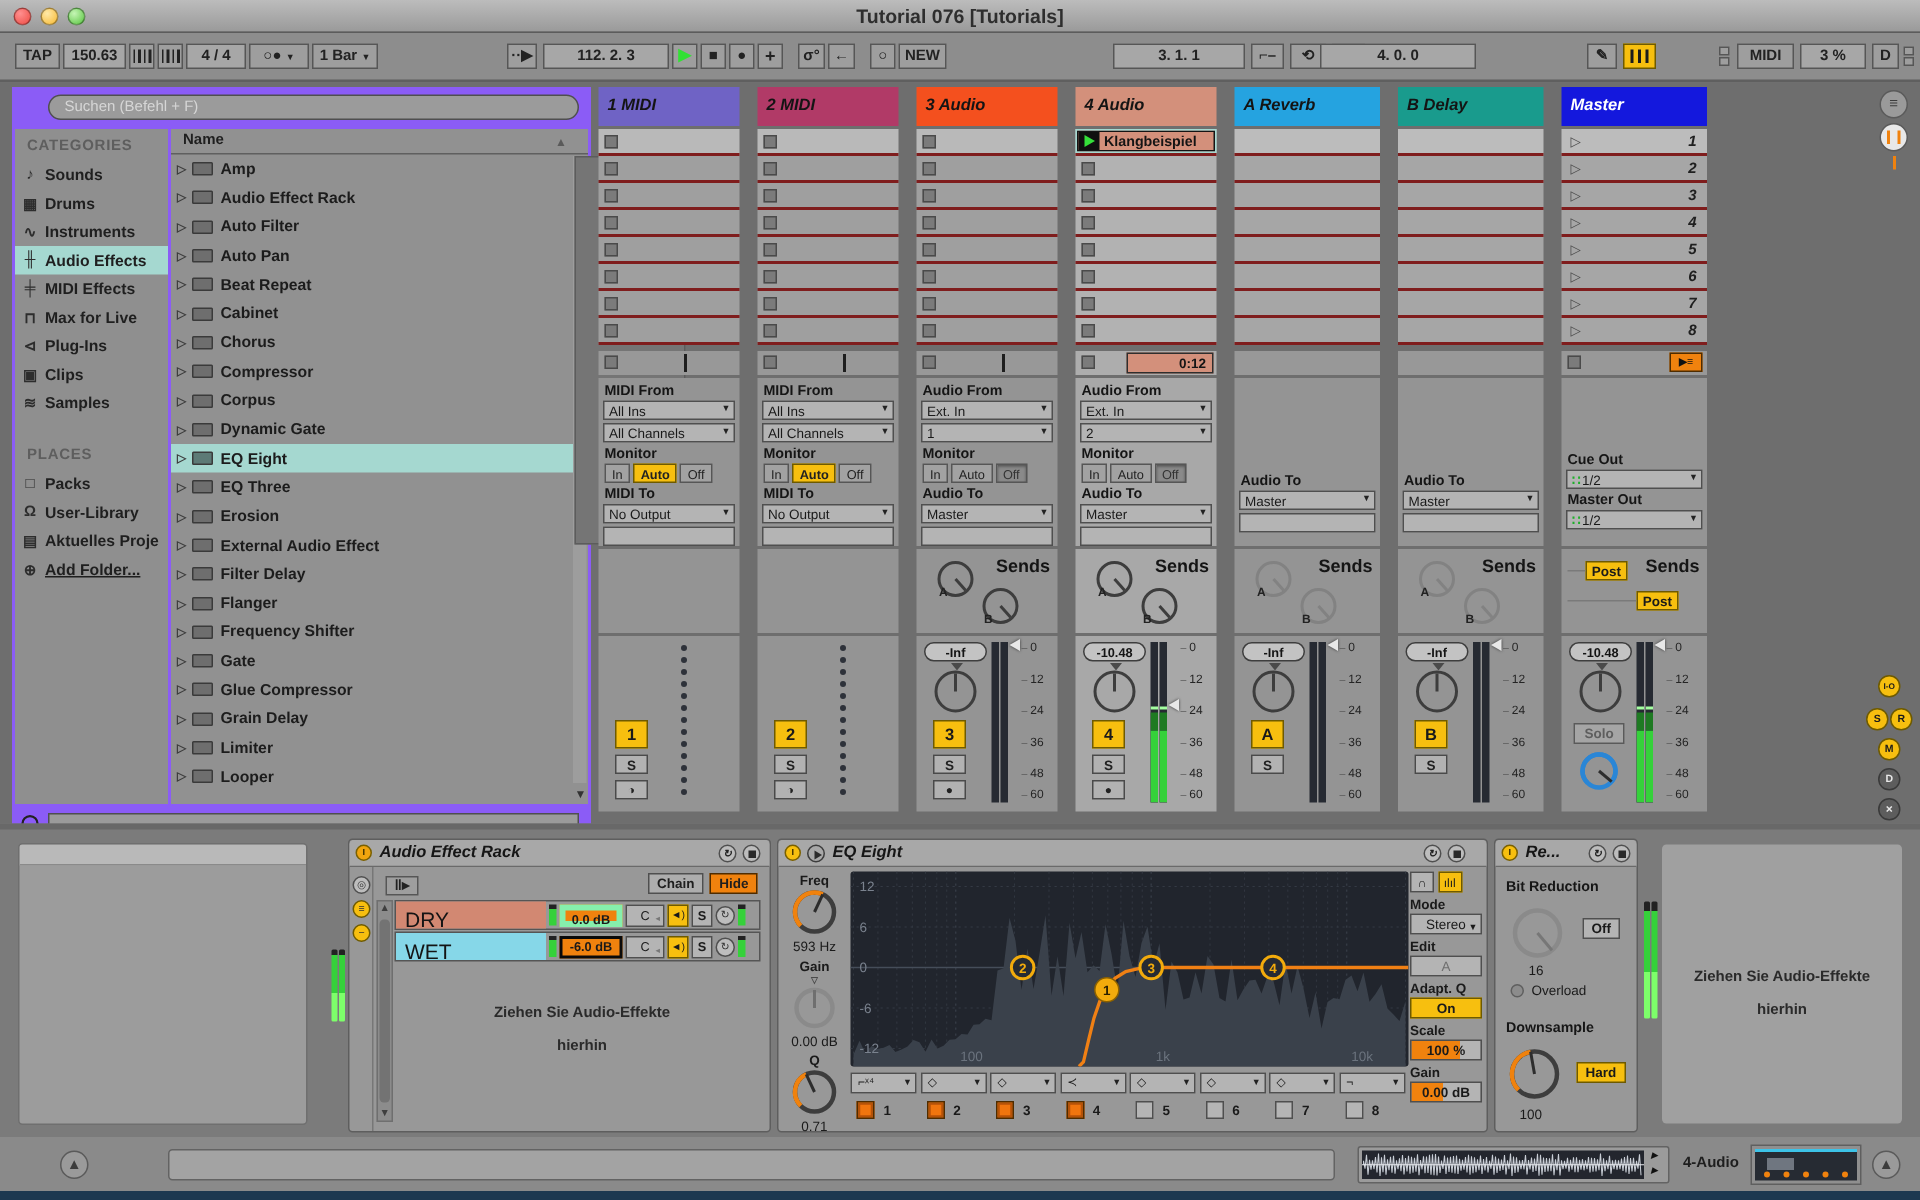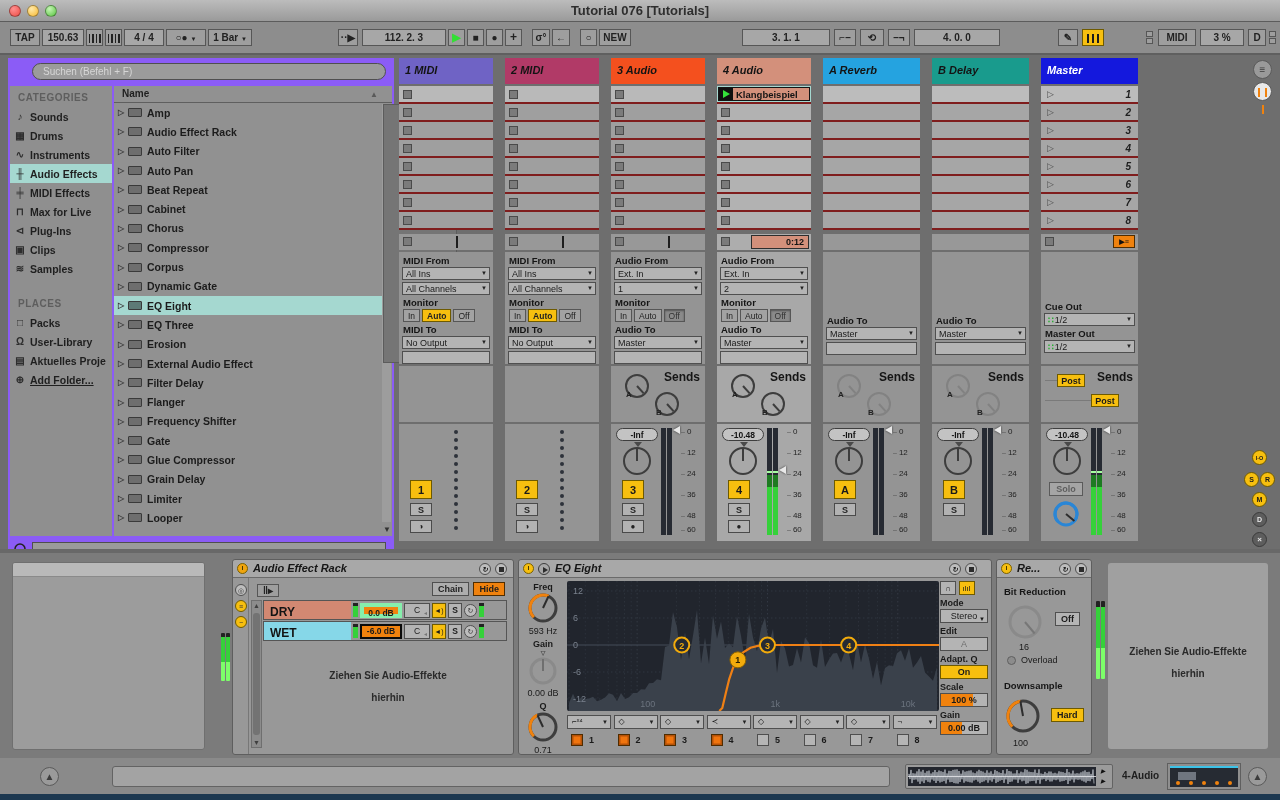--- a/index.html
+++ b/index.html
@@ -159,21 +159,21 @@
 
   
   .rackstrip { position:absolute; left:0; top:18px; bottom:0; width:16px; border-right:1px solid #777; }
   .rsic { position:absolute; left:2px; width:12px; height:12px; border-radius:50%; background:#bdbdbd; border:1px solid #4f4f4f;
     font-size:7px; line-height:11px; text-align:center; color:#333;}
   .rsic.yel { background:#f7bf0f; border-color:#6e5a00; }
   .chainbtn { position:absolute; top:22px; height:14px; font-size:9px; font-weight:bold; color:#1e1e1e;
     background:#adadad; border:1px solid #4f4f4f; text-align:center; padding:1px 5px 0;}
   .chainbtn.hide { background:#f0820e; border-color:#4f2c00; }
   .chrow { position:absolute; left:30px; right:6px; height:20px; display:flex; align-items:center; border:1px solid #555; }
-  .chname { width:87px; height:100%; font-size:12px; font-weight:bold; color:#141414; padding:4px 0 0 6px;}
+  .chname { width:100px; height:100%; font-size:14px; font-weight:normal; color:#141414; padding:4px 0 0 6px;}
   .minimeter { width:5px; height:14px; margin:0 2px;
     background:linear-gradient(#222 0 20%, #35d13a 20% 100%); }
   .chvol { width:42px; height:15px; background:#f0820e; border:4px solid #86efac; font-size:8.5px; font-weight:bold;
     color:#1a1a1a; text-align:center; line-height:13px;}
   .chvol.selbox { border:2px solid #0a0a0a; line-height:11px;}
   .chpan { width:26px; height:15px; background:#b4b4b4; border:1px solid #4f4f4f; font-size:8.5px; color:#1a1a1a;
     text-align:center; line-height:13px; margin-left:2px; position:relative;}
   .chpan:after{ content:"◄"; position:absolute; right:1px; top:3px; font-size:5px; color:#777;}
   .chspk { width:14px; height:15px; background:#f7bf0f; border:1px solid #6e5a00; font-size:7px; text-align:center;
     line-height:14px; color:#1a1a1a; margin-left:2px;}
@@ -259,21 +259,21 @@
   <div class="cbtn" style="left:505px;width:17px;font-size:12px;">+</div>
   <div class="cbtn" style="left:532px;width:18px;">σ°</div>
   <div class="cbtn" style="left:552px;width:18px;">←</div>
   <div class="cbtn" style="left:580px;width:17px;">○</div>
   <div class="cbtn" style="left:599px;width:32px;">NEW</div>
 
   <div class="cbtn cval" style="left:742px;width:88px;">3. 1. 1</div>
   <div class="cbtn" style="left:834px;width:22px;">⌐–</div>
   <div class="cbtn" style="left:860px;width:24px;">⟲</div>
   <div class="cbtn" style="left:888px;width:22px;">–¬</div>
-  <div class="cbtn cval" style="left:914px;width:86px;">4. 0. 0</div>
+  <div class="cbtn cval" style="left:880px;width:104px;">4. 0. 0</div>
 
   <div class="cbtn" style="left:1058px;width:20px;">✎</div>
   <div class="cbtn yellowbtn kbars" style="left:1082px;width:22px;"><i></i><i></i><i></i></div>
   <div class="cbtn" style="left:1108px;width:52px;margin-top:40px;">KEY</div>
   <div class="tinystack" style="left:1146px;">
       <i></i>
       <i></i>
     </div>
   <div class="cbtn" style="left:1158px;width:38px;">MIDI</div>
   <div class="cbtn cval" style="left:1200px;width:44px;">3 %</div>

